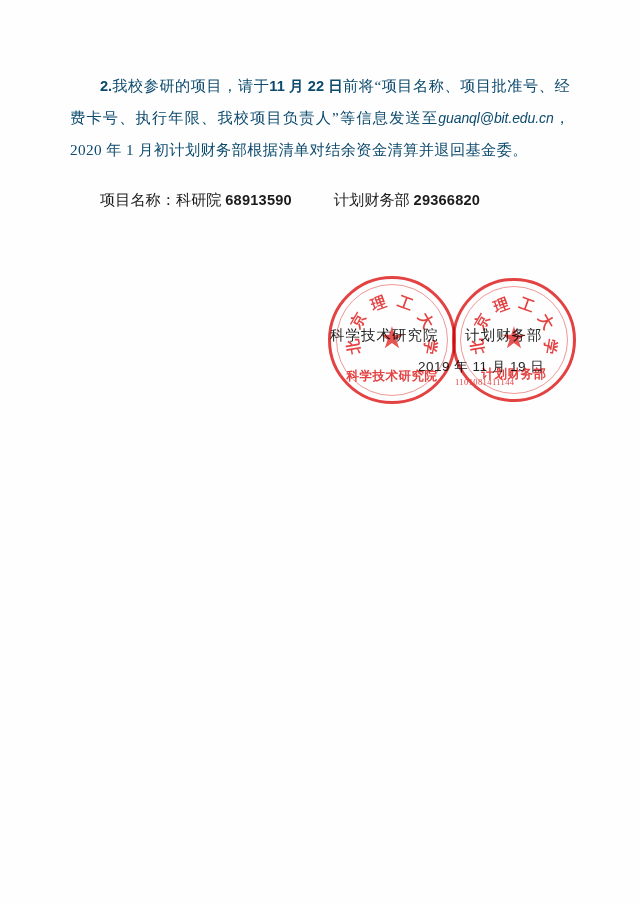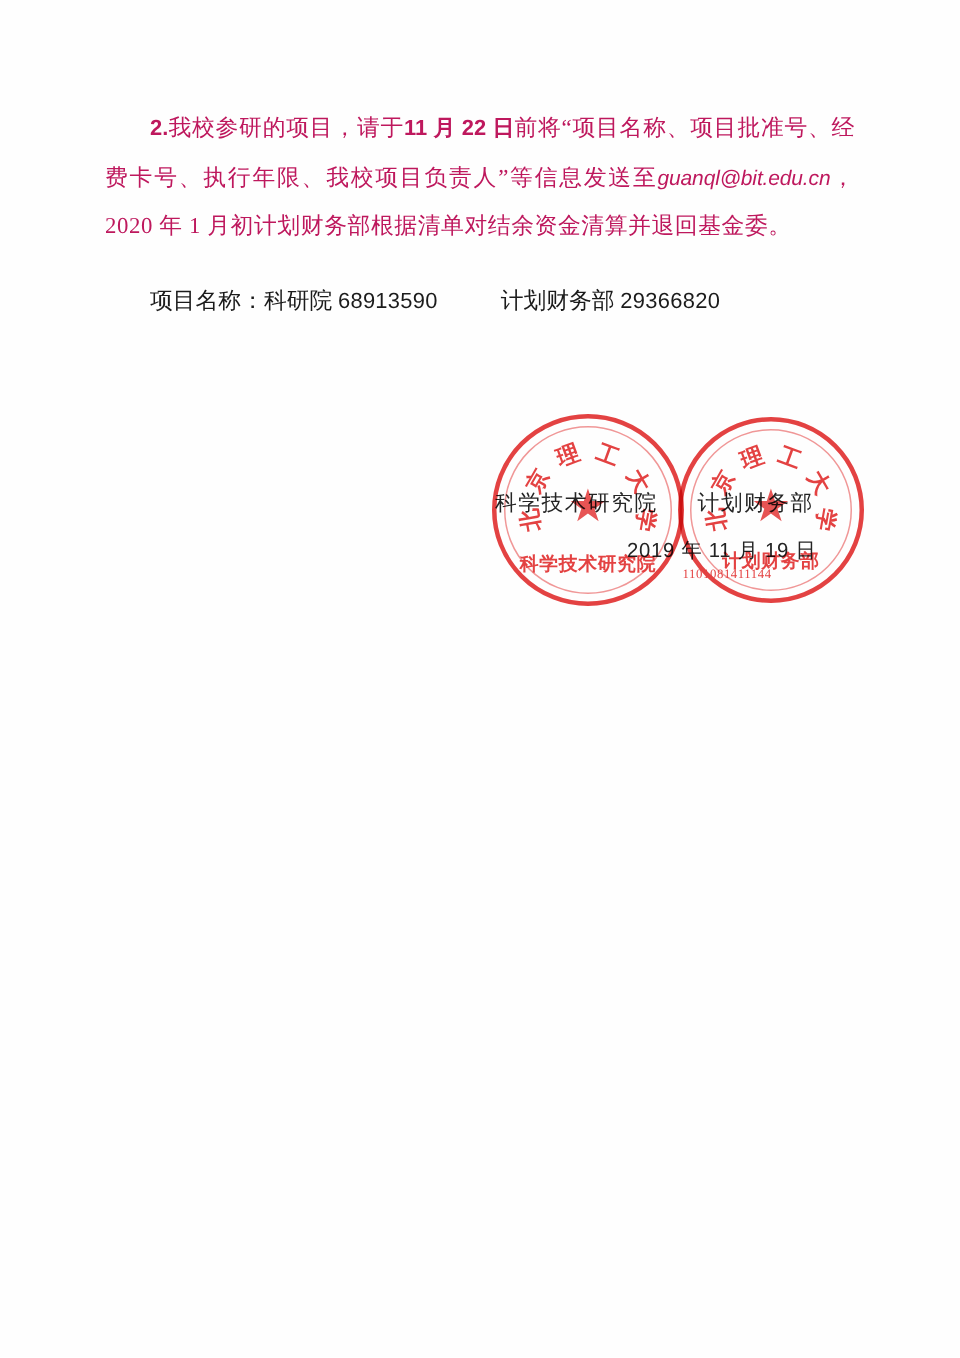--- a/index.html
+++ b/index.html
@@ -21,21 +21,21 @@
   }
   .content {
     position: absolute;
     left: 70px;
     top: 70px;
     width: 500px;
   }
   .para {
     font-size: 15.2px;
     line-height: 32px;
-    color: #be185d;
+    color: #0c4a6e;
     text-align: justify;
     letter-spacing: 0.4px;
     margin: 0;
   }
   .para .indent {
     display: inline-block;
     width: 30px;
   }
   .bold-num {
     font-family: "Liberation Sans", sans-serif;
@@ -54,21 +54,21 @@
     font-size: 15.2px;
     line-height: 32px;
     color: #1b1b1b;
   }
   .contact-line .indent {
     display: inline-block;
     width: 30px;
   }
   .phone {
     font-family: "Liberation Sans", sans-serif;
-    font-weight: normal;
+    font-weight: bold;
     font-size: 14.6px;
     letter-spacing: 0.2px;
   }
   .gap {
     display: inline-block;
     width: 42px;
   }
 
   
   .sig-zone {

